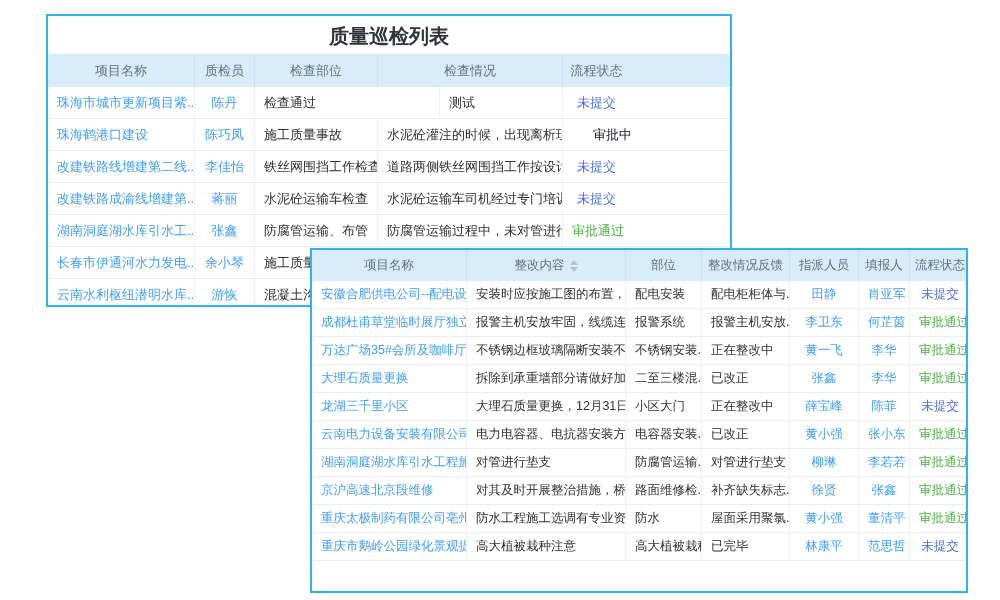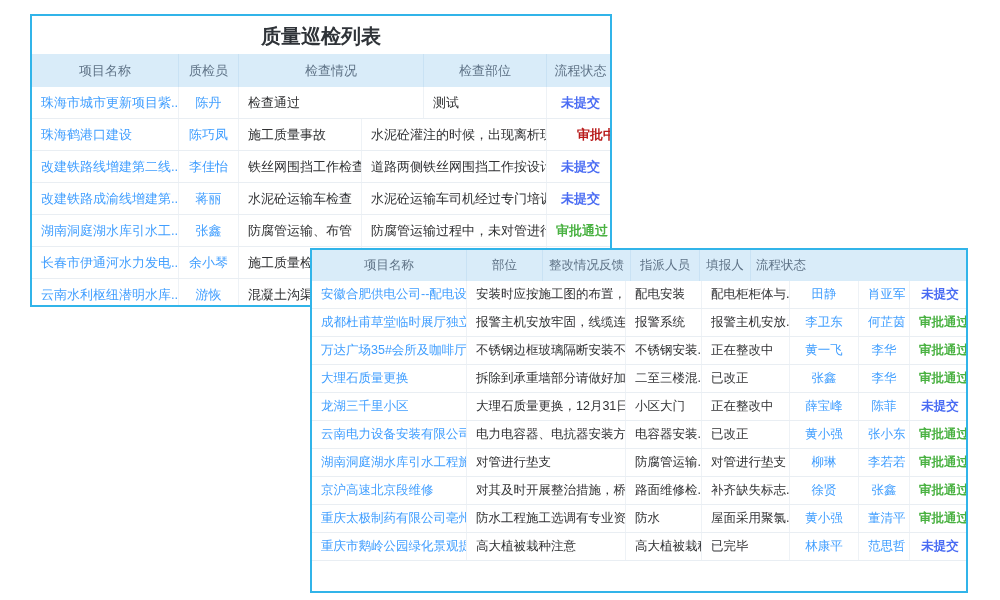--- a/index.html
+++ b/index.html
@@ -1,21 +1,21 @@
 <!DOCTYPE html>
 <html><head>
 <meta charset="utf-8">
 <style>
   * { margin:0; padding:0; box-sizing:border-box; }
   html,body { width:1000px; height:600px; background:#ffffff;
     font-family:"Liberation Sans","DejaVu Sans",sans-serif; color:#303133; }
   .stage { position:relative; width:1000px; height:600px; overflow:hidden; background:#fff; }
 
   .panel { position:absolute; background:#fff; border:2px solid #31b4e9; overflow:hidden; }
-  .panel-1 { left:30px; top:14px; width:582px; height:293px; z-index:1; }
+  .panel-1 { left:46px; top:14px; width:686px; height:293px; z-index:1; }
   .panel-2 { left:310px; top:248px; width:658px; height:345px; z-index:2; }
 
   .panel-title { text-align:center; font-weight:bold; color:#2f3338; background:#fff; }
   .panel-1 .panel-title { height:38px; line-height:40px; font-size:20px; }
   .panel-2 .panel-title { height:33px; line-height:34px; font-size:19px; }
 
   .thead { display:flex; background:#d9ecf9; }
   .panel-1 .thead { height:33px; }
   .panel-2 .thead { height:31px; }
 
@@ -26,21 +26,21 @@
   .panel-1 .cell { font-size:13px; }
   .panel-2 .cell { font-size:12.5px; }
 
   .trow { display:flex; border-bottom:1px solid #e9eef3; background:#fff; }
   .panel-1 .trow { height:32px; line-height:31px; }
   .panel-2 .trow { height:28px; line-height:27px; }
   .trow .cell { border-right:1px solid #eef2f6; }
   .trow .cell:last-child { border-right:none; }
 
   .link { color:#409EFF; cursor:pointer; }
-  .status { font-weight:bold; }
+  .status { font-weight:normal; }
 
   .sort-carets { display:inline-flex; flex-direction:column; margin-left:5px; }
   .caret-up { width:0; height:0; border:4px solid transparent; border-bottom:5px solid #b3c4d3;
               border-top:none; margin-bottom:2px; }
   .caret-down { width:0; height:0; border:4px solid transparent; border-top:5px solid #b3c4d3;
                 border-bottom:none; }
 </style>
 </head>
 <body>
 
@@ -48,44 +48,44 @@
 
   <section class="panel panel-1">
     <div class="panel-title">质量巡检列表</div>
     <div class="thead">
         <div class="cell hcell" style="width: 147px;">
           <span>项目名称</span>
         </div>
         <div class="cell hcell" style="width: 60px;">
           <span>质检员</span>
         </div>
+        <div class="cell hcell" style="width: 123px;">
+          <span>检查部位</span>
+        </div>
         <div class="cell hcell" style="width: 185px;">
           <span>检查情况</span>
-        </div>
-        <div class="cell hcell" style="width: 123px;">
-          <span>检查部位</span>
         </div>
         <div class="cell hcell" style="width: 67px;">
           <span>流程状态</span>
         </div>
       </div>
     <div class="tbody">
         <div class="trow">
           <div class="cell" style="width: 147px; text-align: left;"><span class="link">珠海市城市更新项目紫...</span></div>
           <div class="cell" style="width: 60px; text-align: center;"><span class="link">陈丹</span></div>
           <div class="cell" style="width: 185px; text-align: left;"><span>检查通过</span></div>
           <div class="cell" style="width: 123px; text-align: left;"><span>测试</span></div>
           <div class="cell" style="width: 67px; text-align: center;"><span class="status" style="color: rgb(74, 108, 243);">未提交</span></div>
         </div>
         <div class="trow">
           <div class="cell" style="width: 147px; text-align: left;"><span class="link">珠海鹤港口建设</span></div>
           <div class="cell" style="width: 60px; text-align: center;"><span class="link">陈巧凤</span></div>
           <div class="cell" style="width: 123px; text-align: left;"><span>施工质量事故</span></div>
           <div class="cell" style="width: 185px; text-align: left;"><span>水泥砼灌注的时候，出现离析现象</span></div>
-          <div class="cell" style="width: 67px; text-align: center;"><span class="status" style="color: #b91c1c; margin-left: 21px;">审批中</span></div>
+          <div class="cell" style="width: 67px; text-align: center;"><span class="status" style="color: #0f172a; margin-left: 21px;">审批中</span></div>
         </div>
         <div class="trow">
           <div class="cell" style="width: 147px; text-align: left;"><span class="link">改建铁路线增建第二线...</span></div>
           <div class="cell" style="width: 60px; text-align: center;"><span class="link">李佳怡</span></div>
           <div class="cell" style="width: 123px; text-align: left;"><span>铁丝网围挡工作检查</span></div>
           <div class="cell" style="width: 185px; text-align: left;"><span>道路两侧铁丝网围挡工作按设计...</span></div>
           <div class="cell" style="width: 67px; text-align: center;"><span class="status" style="color: rgb(74, 108, 243);">未提交</span></div>
         </div>
         <div class="trow">
           <div class="cell" style="width: 147px; text-align: left;"><span class="link">改建铁路成渝线增建第...</span></div>
@@ -115,20 +115,27 @@
           <div class="cell" style="width: 185px; text-align: left;"><span></span></div>
           <div class="cell" style="width: 67px; text-align: center;"><span class="status"></span></div>
         </div>
       </div>
   </section>
 
   <section class="panel panel-2">
     <div class="thead">
         <div class="cell hcell" style="width: 155px;">
           <span>项目名称</span>
+        </div>
+        <div class="cell hcell" style="width: 159px;">
+          <span>整改内容</span>
+          <span class="sort-carets">
+            <span class="caret-up"></span>
+            <span class="caret-down"></span>
+          </span>
         </div>
         <div class="cell hcell" style="width: 76px;">
           <span>部位</span>
         </div>
         <div class="cell hcell" style="width: 88px;">
           <span>整改情况反馈</span>
         </div>
         <div class="cell hcell" style="width: 69px;">
           <span>指派人员</span>
         </div>

